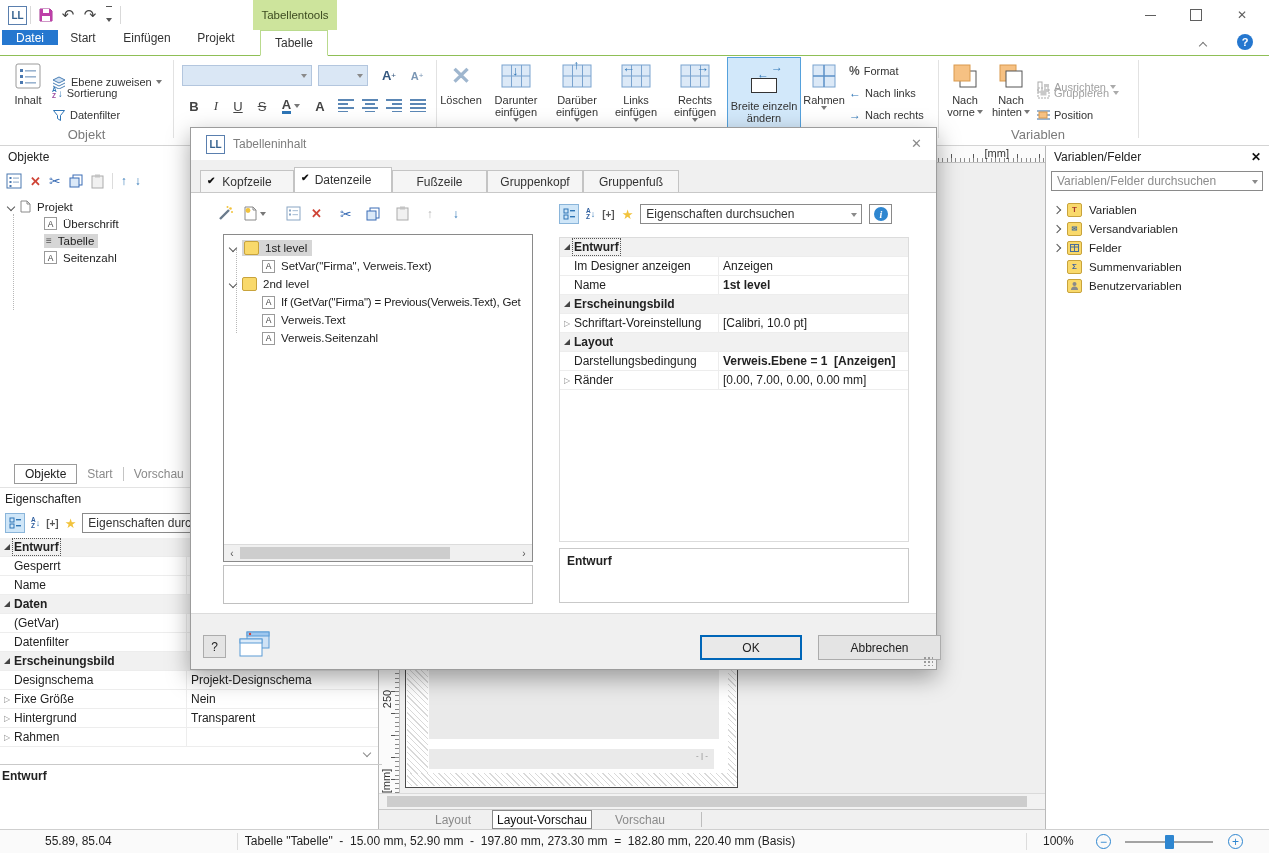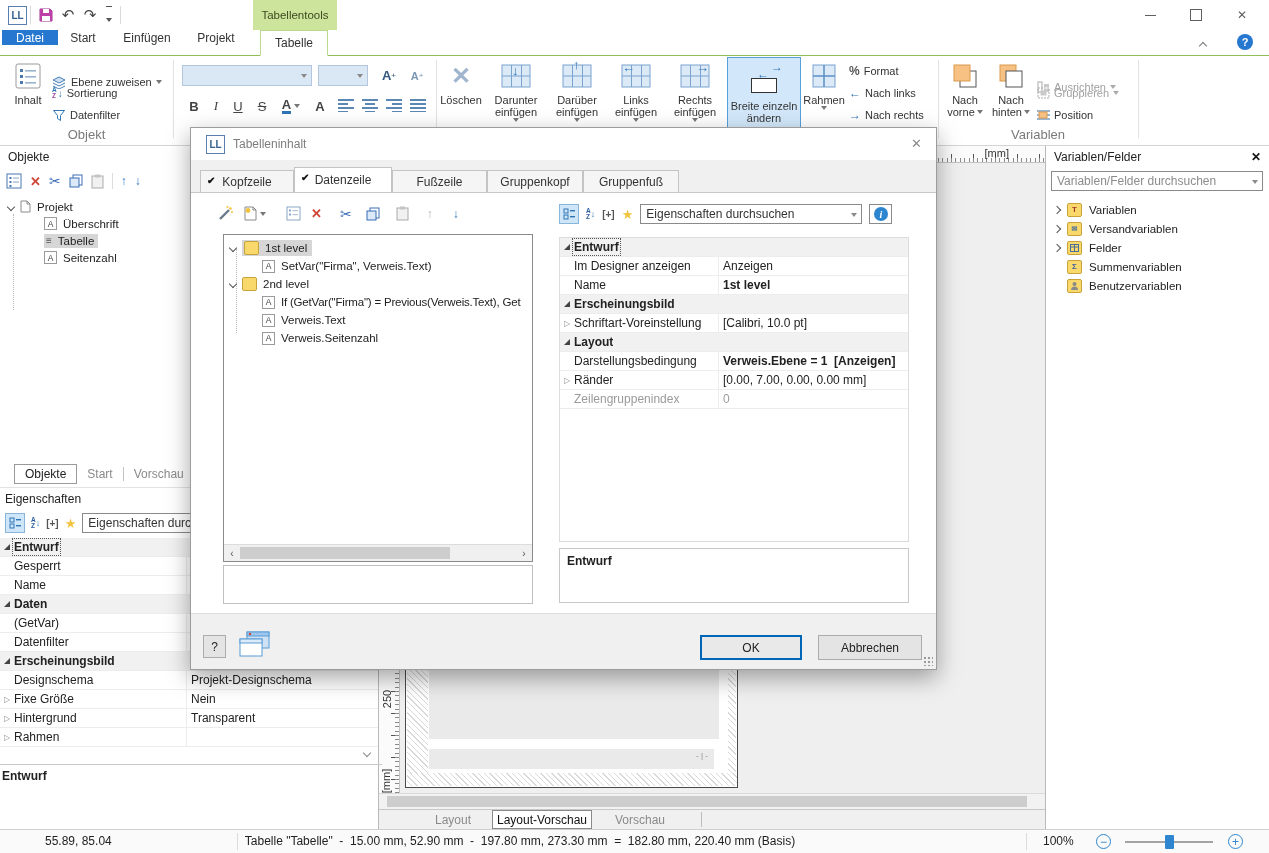--- a/index.html
+++ b/index.html
@@ -754,38 +754,37 @@
     </div>
     <div class="abs" style="left:368px;top:44px;width:350px;height:305px;border:1px solid #dcdcdc;box-sizing:border-box">
       <div class="prow pcat"><span class="exp"><span class="ctri"></span></span><span class="pname focus-dotted">Entwurf</span></div>
       <div class="prow"><span class="exp"></span><span class="pname" style="width:144px">Im Designer anzeigen</span><span class="pval">Anzeigen</span></div>
       <div class="prow"><span class="exp"></span><span class="pname" style="width:144px">Name</span><span class="pval" style="font-weight:bold">1st level</span></div>
       <div class="prow pcat"><span class="exp"><span class="ctri"></span></span><span class="pname">Erscheinungsbild</span></div>
       <div class="prow"><span class="exp">▷</span><span class="pname" style="width:144px">Schriftart-Voreinstellung</span><span class="pval">[Calibri, 10.0 pt]</span></div>
       <div class="prow pcat"><span class="exp"><span class="ctri"></span></span><span class="pname">Layout</span></div>
       <div class="prow"><span class="exp"></span><span class="pname" style="width:144px">Darstellungsbedingung</span><span class="pval" style="font-weight:bold">Verweis.Ebene = 1  [Anzeigen]</span></div>
       <div class="prow"><span class="exp">▷</span><span class="pname" style="width:144px">Ränder</span><span class="pval">[0.00, 7.00, 0.00, 0.00 mm]</span></div>
-      <div class="prow"><span class="exp"></span><span class="pname dim" style="width:144px">Zeilengruppenindex</span><span class="pval dim">0</span></div>
     </div>
     <div class="abs" style="left:368px;top:355px;width:350px;height:55px;border:1px solid #c9c9c9;box-sizing:border-box;padding:5px 7px;font-weight:bold">Entwurf</div>
   </div>
   <div class="dlg-footer">
     <div class="btn" style="left:12px;top:21px;width:23px;height:23px">
         <span>?</span>
       </div>
     <span class="abs" style="left:46px;top:16px">
       <svg width="36" height="30" viewBox="0 0 36 30">
         <rect x="10" y="2" width="22" height="16" fill="#cfe2f5" stroke="#5b9bd5"></rect>
           <rect x="10" y="2" width="22" height="4" fill="#9ec7ef" stroke="#5b9bd5"></rect>
           <circle cx="13" cy="4" r="1.2" fill="#d04437"></circle>
         <rect x="3" y="9" width="22" height="17" fill="#fff" stroke="#5b9bd5"></rect>
           <rect x="3" y="9" width="22" height="4" fill="#dcebf9" stroke="#5b9bd5"></rect>
       </svg>
     </span>
     <div class="btn default" style="left:509px;top:21px;width:102px">
         <span>OK</span>
       </div>
-    <div class="btn" style="left:627px;top:21px;width:104px">
+    <div class="btn" style="left:627px;top:21px;width:123px">
         <span>Abbrechen</span>
       </div>
     <div class="grip"></div>
   </div>
 </div>
 
 </body></html>

